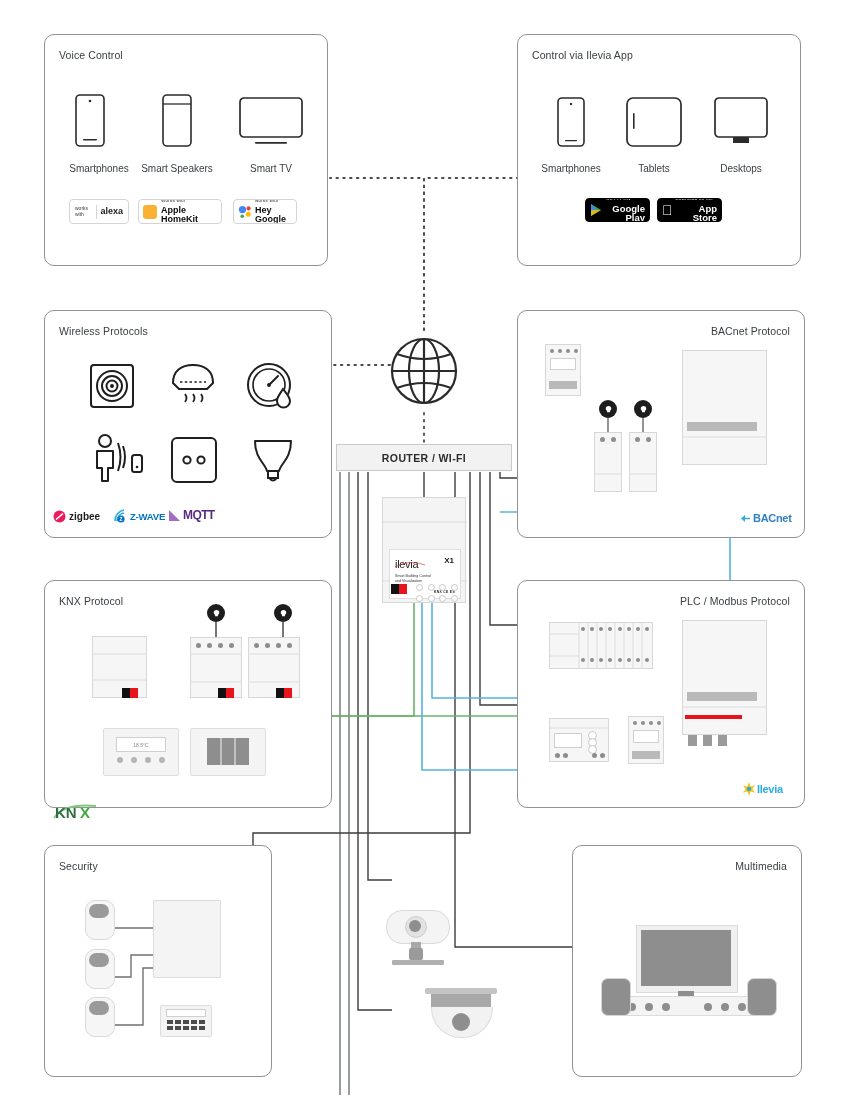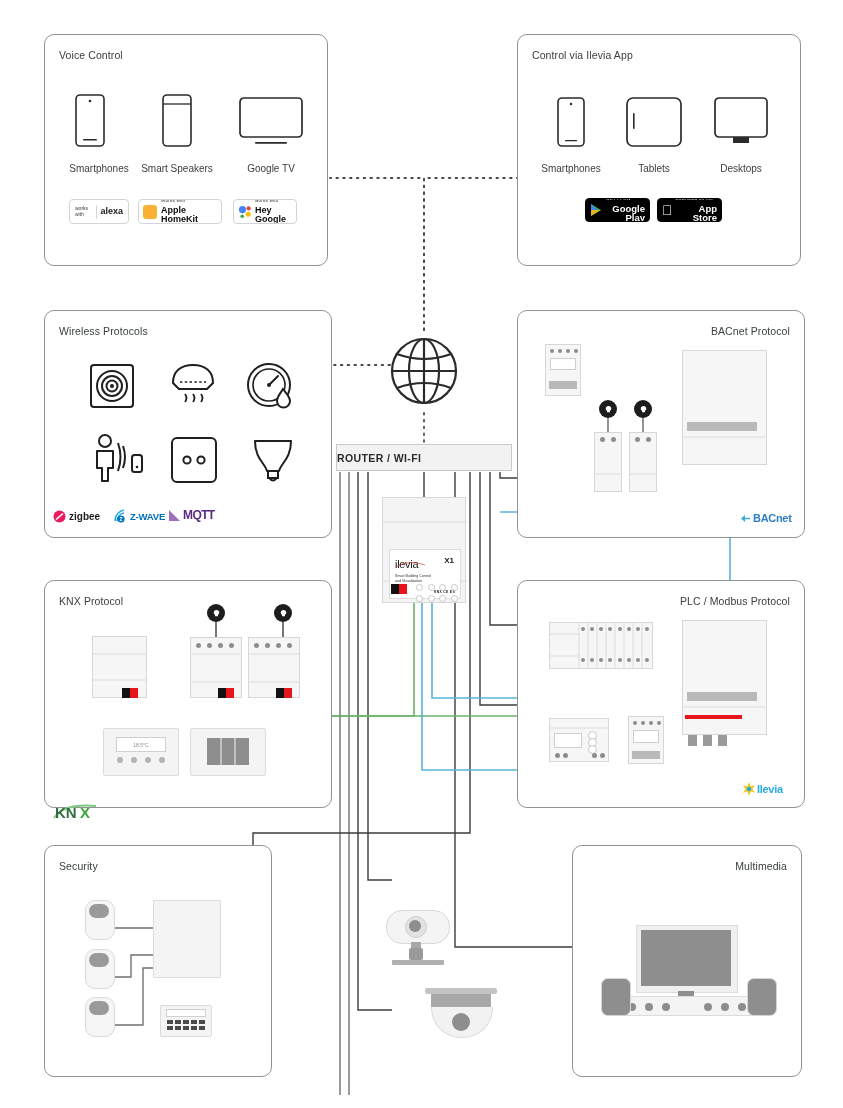--- a/index.html
+++ b/index.html
@@ -43,21 +43,21 @@
   .wire{fill:none;stroke:#3c3c3c;stroke-width:1.4;}
   .wire-grey{fill:none;stroke:#6e7174;stroke-width:1.4;}
   .wire-green{fill:none;stroke:#6cb26c;stroke-width:1.6;}
   .wire-blue{fill:none;stroke:#55b4dd;stroke-width:1.6;}
   .dotted{fill:none;stroke:#4a4a4a;stroke-width:1.8;stroke-dasharray:1.6 5.2;stroke-linecap:round;}
   .router{
     position:absolute;
     background:#f2f2f2;
     border:1px solid #c9c9c9;
     box-sizing:border-box;
-    display:flex;align-items:center;justify-content:flex-start;
+    display:flex;align-items:center;justify-content:center;
     font-size:10.5px;color:#2b2b2b;letter-spacing:.4px;font-weight:bold;
     z-index:8;
   }
   .badge{
     position:absolute;
     background:#ffffff;
     border:1px solid #d2d5d7;
     border-radius:4px;
     box-sizing:border-box;
     display:flex;align-items:center;
@@ -156,21 +156,21 @@
       </svg>
     </div>
     <div class="dev-label" style="left:78px;top:128px;width:108px;">Smart Speakers</div>
 
     <div style="position:absolute;left:194px;top:62px;">
       <svg width="64" height="48" viewBox="0 0 64 48">
         <rect x="1" y="1" width="62" height="39" rx="4" fill="#fff" stroke="#2b2b2b" stroke-width="1.7"></rect>
         <rect x="16" y="45" width="32" height="1.7" rx="0.8" fill="#2b2b2b"></rect>
       </svg>
     </div>
-    <div class="dev-label" style="left:172px;top:128px;width:108px;">Google TV</div>
+    <div class="dev-label" style="left:172px;top:128px;width:108px;">Smart TV</div>
 
     <div class="badge" style="left:24px;top:164px;width:60px;height:25px;padding:0 5px;">
       <div class="tiny" style="width:20px;">
         <div>works</div>
         <div>with</div>
       </div>
       <div style="width:1px;height:14px;background:#d5d5d5;margin:0 4px;"></div>
       <div style="font-size:9px;color:#1a1a1a;font-weight:bold;line-height:1;">alexa</div>
     </div>
 

